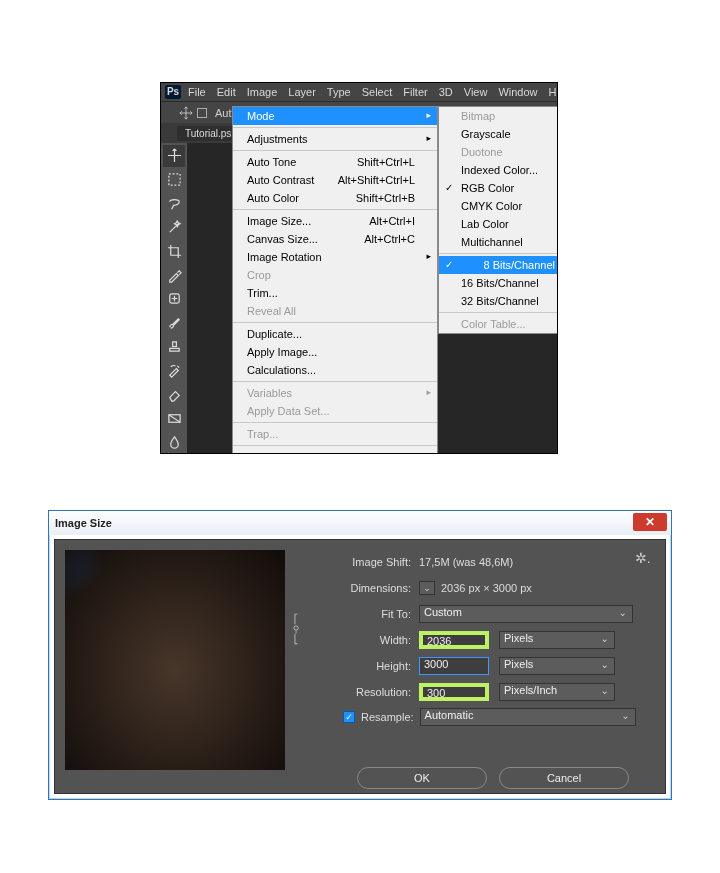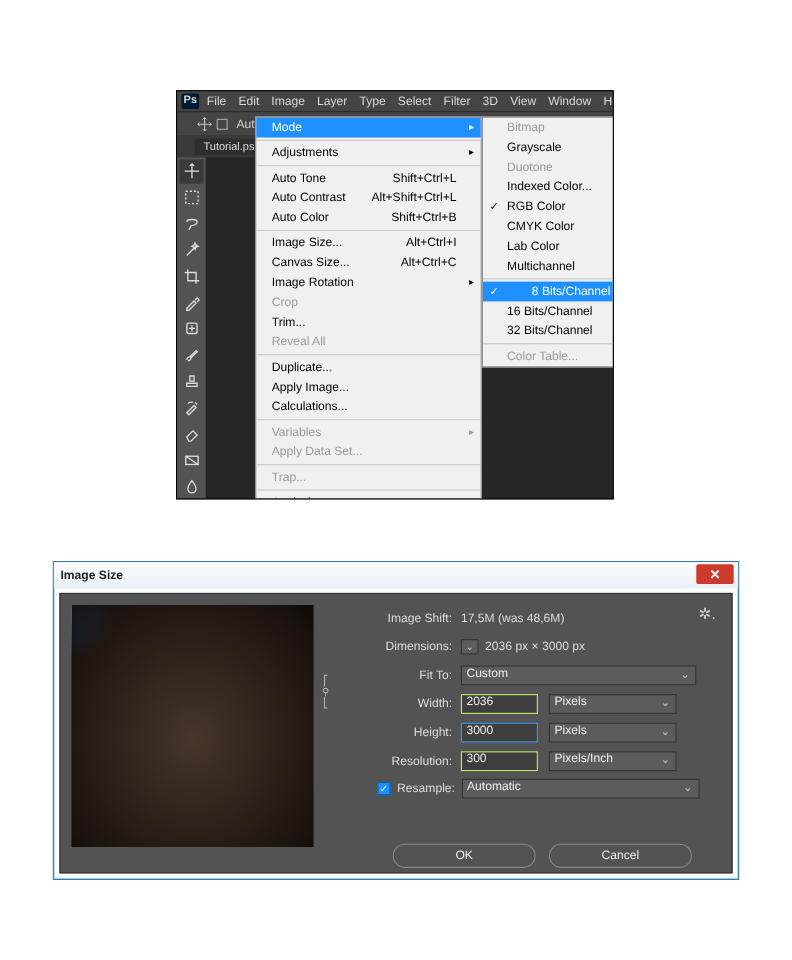--- a/index.html
+++ b/index.html
@@ -60,21 +60,21 @@
   }
   .dlg-title { height:24px; background: linear-gradient(#fdfdfe,#e9eff7); display:flex; align-items:center; padding:0 6px; font-size:11px; color:#222; font-weight:bold; position:relative;}
   .dlg-close { position:absolute; right:4px; top:2px; width:34px; height:18px; background:#cc3b2e; color:#fff; border-radius:2px; display:flex;align-items:center;justify-content:center; font-size:12px; font-weight:bold;}
   .dlg-body { position:absolute; left:5px; right:5px; top:28px; bottom:5px; background:#535353; color:#ddd; font-size:11px; border:1px solid #333;}
   .preview { position:absolute; left:10px; top:10px; width:220px; height:220px; background:#2b1e16; overflow:hidden;}
   .preview::before { content:""; position:absolute; left:-20px; top:-20px; width:70px; height:70px; background: radial-gradient(circle at 30% 30%, #6cf 0%, #38f 30%, transparent 60%); transform:rotate(-20deg); filter:blur(2px);}
   .preview::after { content:""; position:absolute; inset:0; background: radial-gradient(ellipse at 50% 55%, rgba(90,70,55,0.6), rgba(15,10,8,0.95));}
   .form { position:absolute; left:246px; right:12px; top:10px; bottom:10px;}
   .form-row { display:flex; align-items:center; height:24px; margin-bottom:2px;}
   .form-row .lbl { width:118px; text-align:right; padding-right:8px; color:#ddd;}
-  .val-input { background:#3e3e3e; border:1px solid #bef264; color:#eee; height:18px; padding:0 4px; font-size:11px;}
+  .val-input { background:#3e3e3e; border:4px solid #bef264; color:#eee; height:18px; padding:0 4px; font-size:11px;}
   .val-input.hl { border:1px solid #3a9bff;}
   .sel-input { background:#5c5c5c; border:1px solid #333; color:#eee; height:18px; font-size:11px; padding:0 4px; position:relative;}
   .sel-input::after{content:"⌄"; position:absolute; right:5px; top:1px; font-size:10px; color:#ccc;}
   .gear { position:absolute; right:0; top:0; width:18px;height:18px; color:#ccc; font-size:14px;}
   .clip-ico { position:absolute; left:234px; top:74px; width:14px; height:40px; color:#bbb; font-size:9px; text-align:center;}
   .clip-ico::before{content:"⎡"; display:block;}
   .clip-ico::after{content:"⎣"; display:block;}
   .resample-row { display:flex; align-items:center; margin-top:4px;}
   .resample-row .chk { width:12px;height:12px;background:#1e90ff;border:1px solid #0a5aa5;display:inline-flex;align-items:center;justify-content:center;color:#fff;font-size:9px;margin-right:6px;}
   .btn-row { position:absolute; bottom:4px; left:246px; right:12px; display:flex; gap:12px; padding-left:56px;}

